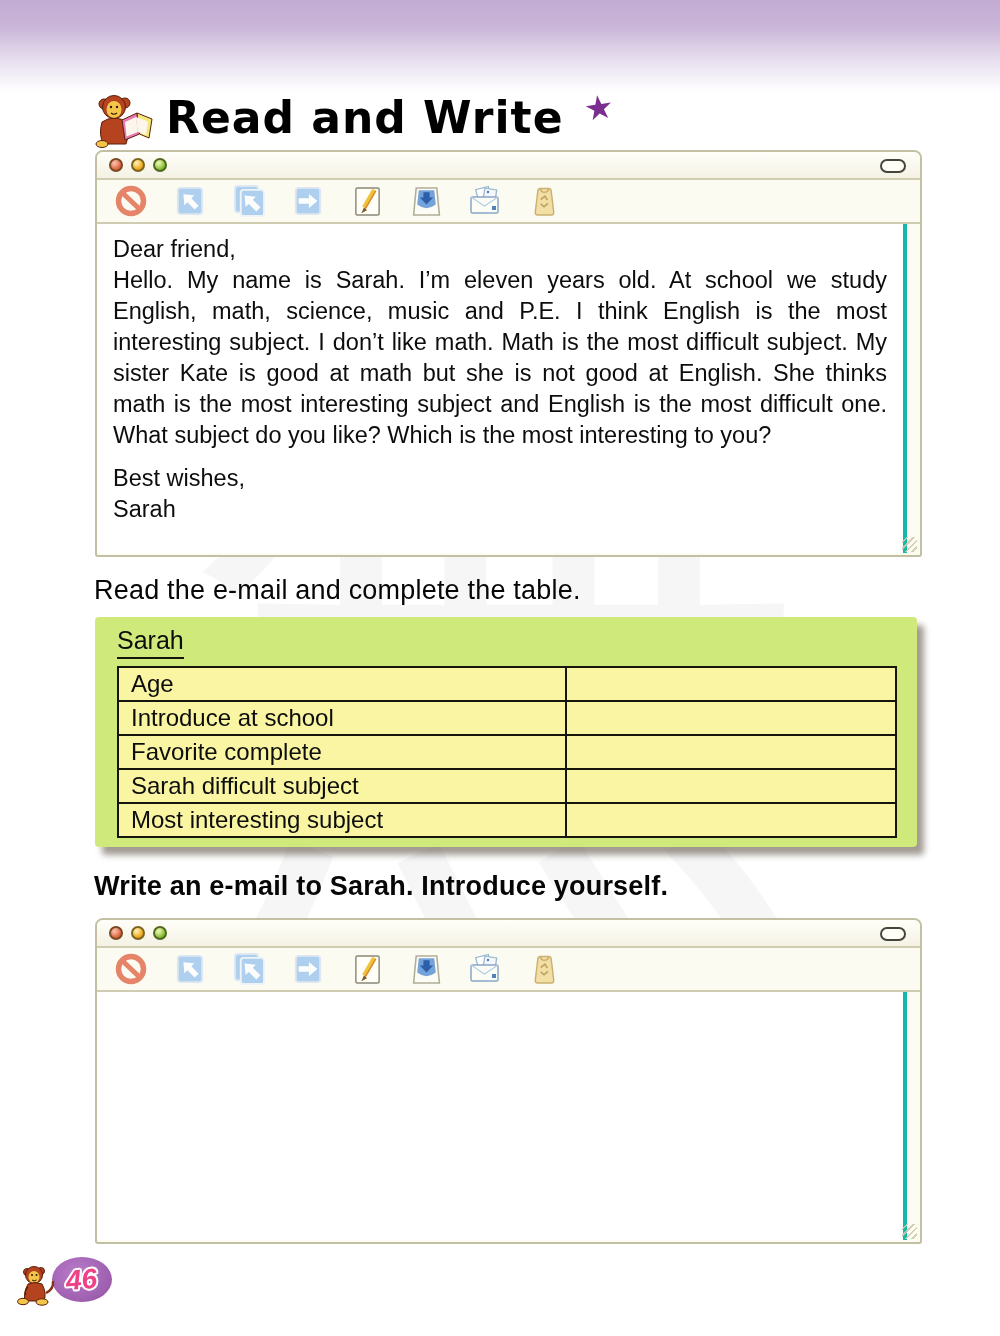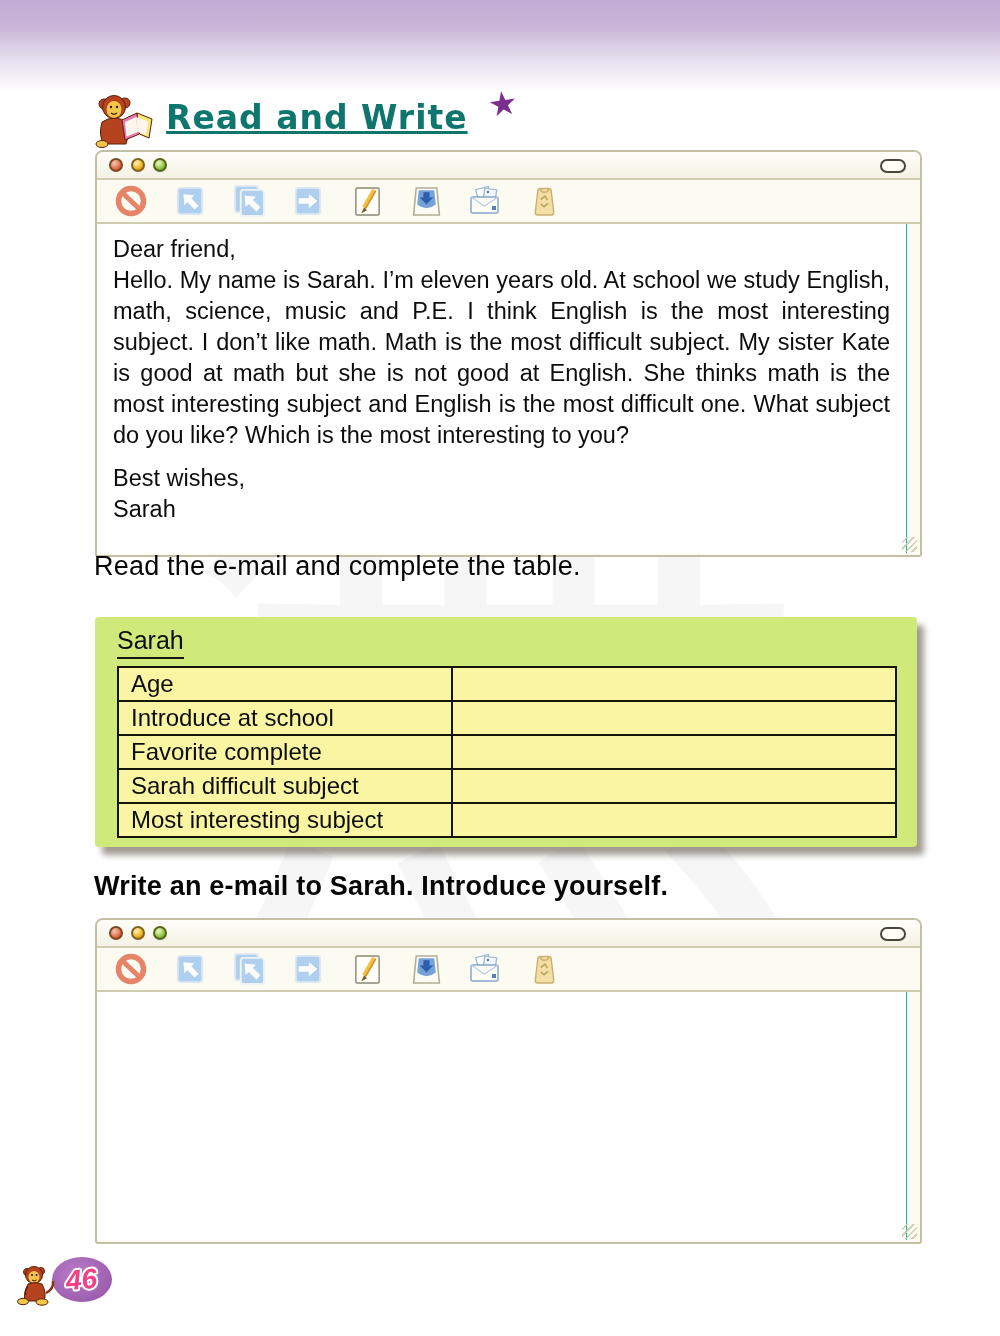--- a/index.html
+++ b/index.html
@@ -19,23 +19,22 @@
     position:absolute; left:190px; top:330px;
     font-size:640px; line-height:1; color:#2f2f4a; opacity:0.04;
     font-family:"DejaVu Sans", sans-serif;
     pointer-events:none; user-select:none;
   }
   
   .header { position:absolute; top:92px; left:92px; display:flex; align-items:flex-start; }
   .header .monkey { width:64px; height:56px; margin-right:10px; }
   .page-title {
     font-family:"DejaVu Sans", sans-serif;
-    font-size:33px; font-weight:700; color:#0f766e; letter-spacing:1px;
+    font-size:44px; font-weight:700; color:#000000; letter-spacing:1px;
     line-height:52px;
-    text-decoration:underline;
   }
   .title-star { font-size:33px; color:#7a2f8f; position:relative; top:-14px; margin-left:16px; display:inline-block; transform:rotate(-8deg); }
   
   .mail-window {
     position:absolute; left:95px; width:827px;
     background:#fdfcf3;
     border:2px solid #c2bfa3;
     border-radius:8px 8px 3px 3px;
   }
   .win-read  { top:150px; height:407px; }
@@ -57,57 +56,57 @@
     background:#fffef6; border:2px solid #45453c; border-radius:8px;
   }
   .toolbar {
     height:44px; background:#fcfbf1;
     border-bottom:2px solid #cfccb2;
     display:flex; align-items:center; gap:23px; padding-left:16px;
   }
   .tool { width:36px; height:36px; display:flex; align-items:center; justify-content:center; }
   .content {
     position:relative; background:#ffffff; overflow:hidden;
-    margin-right:13px; border-right:1px solid #14b8a6;
+    margin-right:13px; border-right:4px solid #14b8a6;
   }
   .win-read  .content { height:329px; }
   .win-write .content { height:248px; }
   .grip {
     position:absolute; right:3px; bottom:3px; width:15px; height:15px;
     background:repeating-linear-gradient(135deg, transparent 0 3px, #cdc9ae 3px 4.6px);
     opacity:.85;
   }
   
   .email-text { padding:10px 16px 0 16px; font-size:23.5px; line-height:31px; color:#0d0d0d; }
   .email-body { text-align:justify; }
   .email-closing { margin-top:12px; }
   
   .instruction { position:absolute; left:94px; font-size:27px; color:#060606; letter-spacing:.2px; }
-  .instr-read  { top:551px; }
+  .instr-read  { top:575px; }
   .instr-write { top:871px;font-weight:bold; }
   
   .panel {
     position:absolute; left:95px; top:617px; width:822px; height:230px;
     background:#cfe97b; border-radius:4px;
     box-shadow:7px 8px 6px rgba(85,72,58,0.55);
   }
   .panel-heading {
     display:inline-block; margin:9px 0 0 22px;
     font-size:25px; color:#0d0d0d;
     border-bottom:2.5px solid #15150e; padding-bottom:2px;
   }
   .panel table {
     margin:7px 0 0 22px; width:780px;
     border-collapse:collapse; background:#f9f5a2;
   }
   .panel td {
     border:2.5px solid #15150e; height:34px;
     font-size:24px; color:#0d0d0d; padding-left:12px;
   }
-  .panel td.col-label { width:334px; }
+  .panel td.col-label { width:448px; }
   
   .page-badge {
     position:absolute; left:52px; top:1257px; width:60px; height:45px;
     background:radial-gradient(ellipse at 42% 38%,#b679c7 10%,#9a5cab 75%);
     border-radius:50%;
     display:flex; align-items:center; justify-content:center;
   }
   .page-num {
     font-size:28px; font-weight:700; font-style:italic; color:#ee4187;
     transform:rotate(-5deg);

